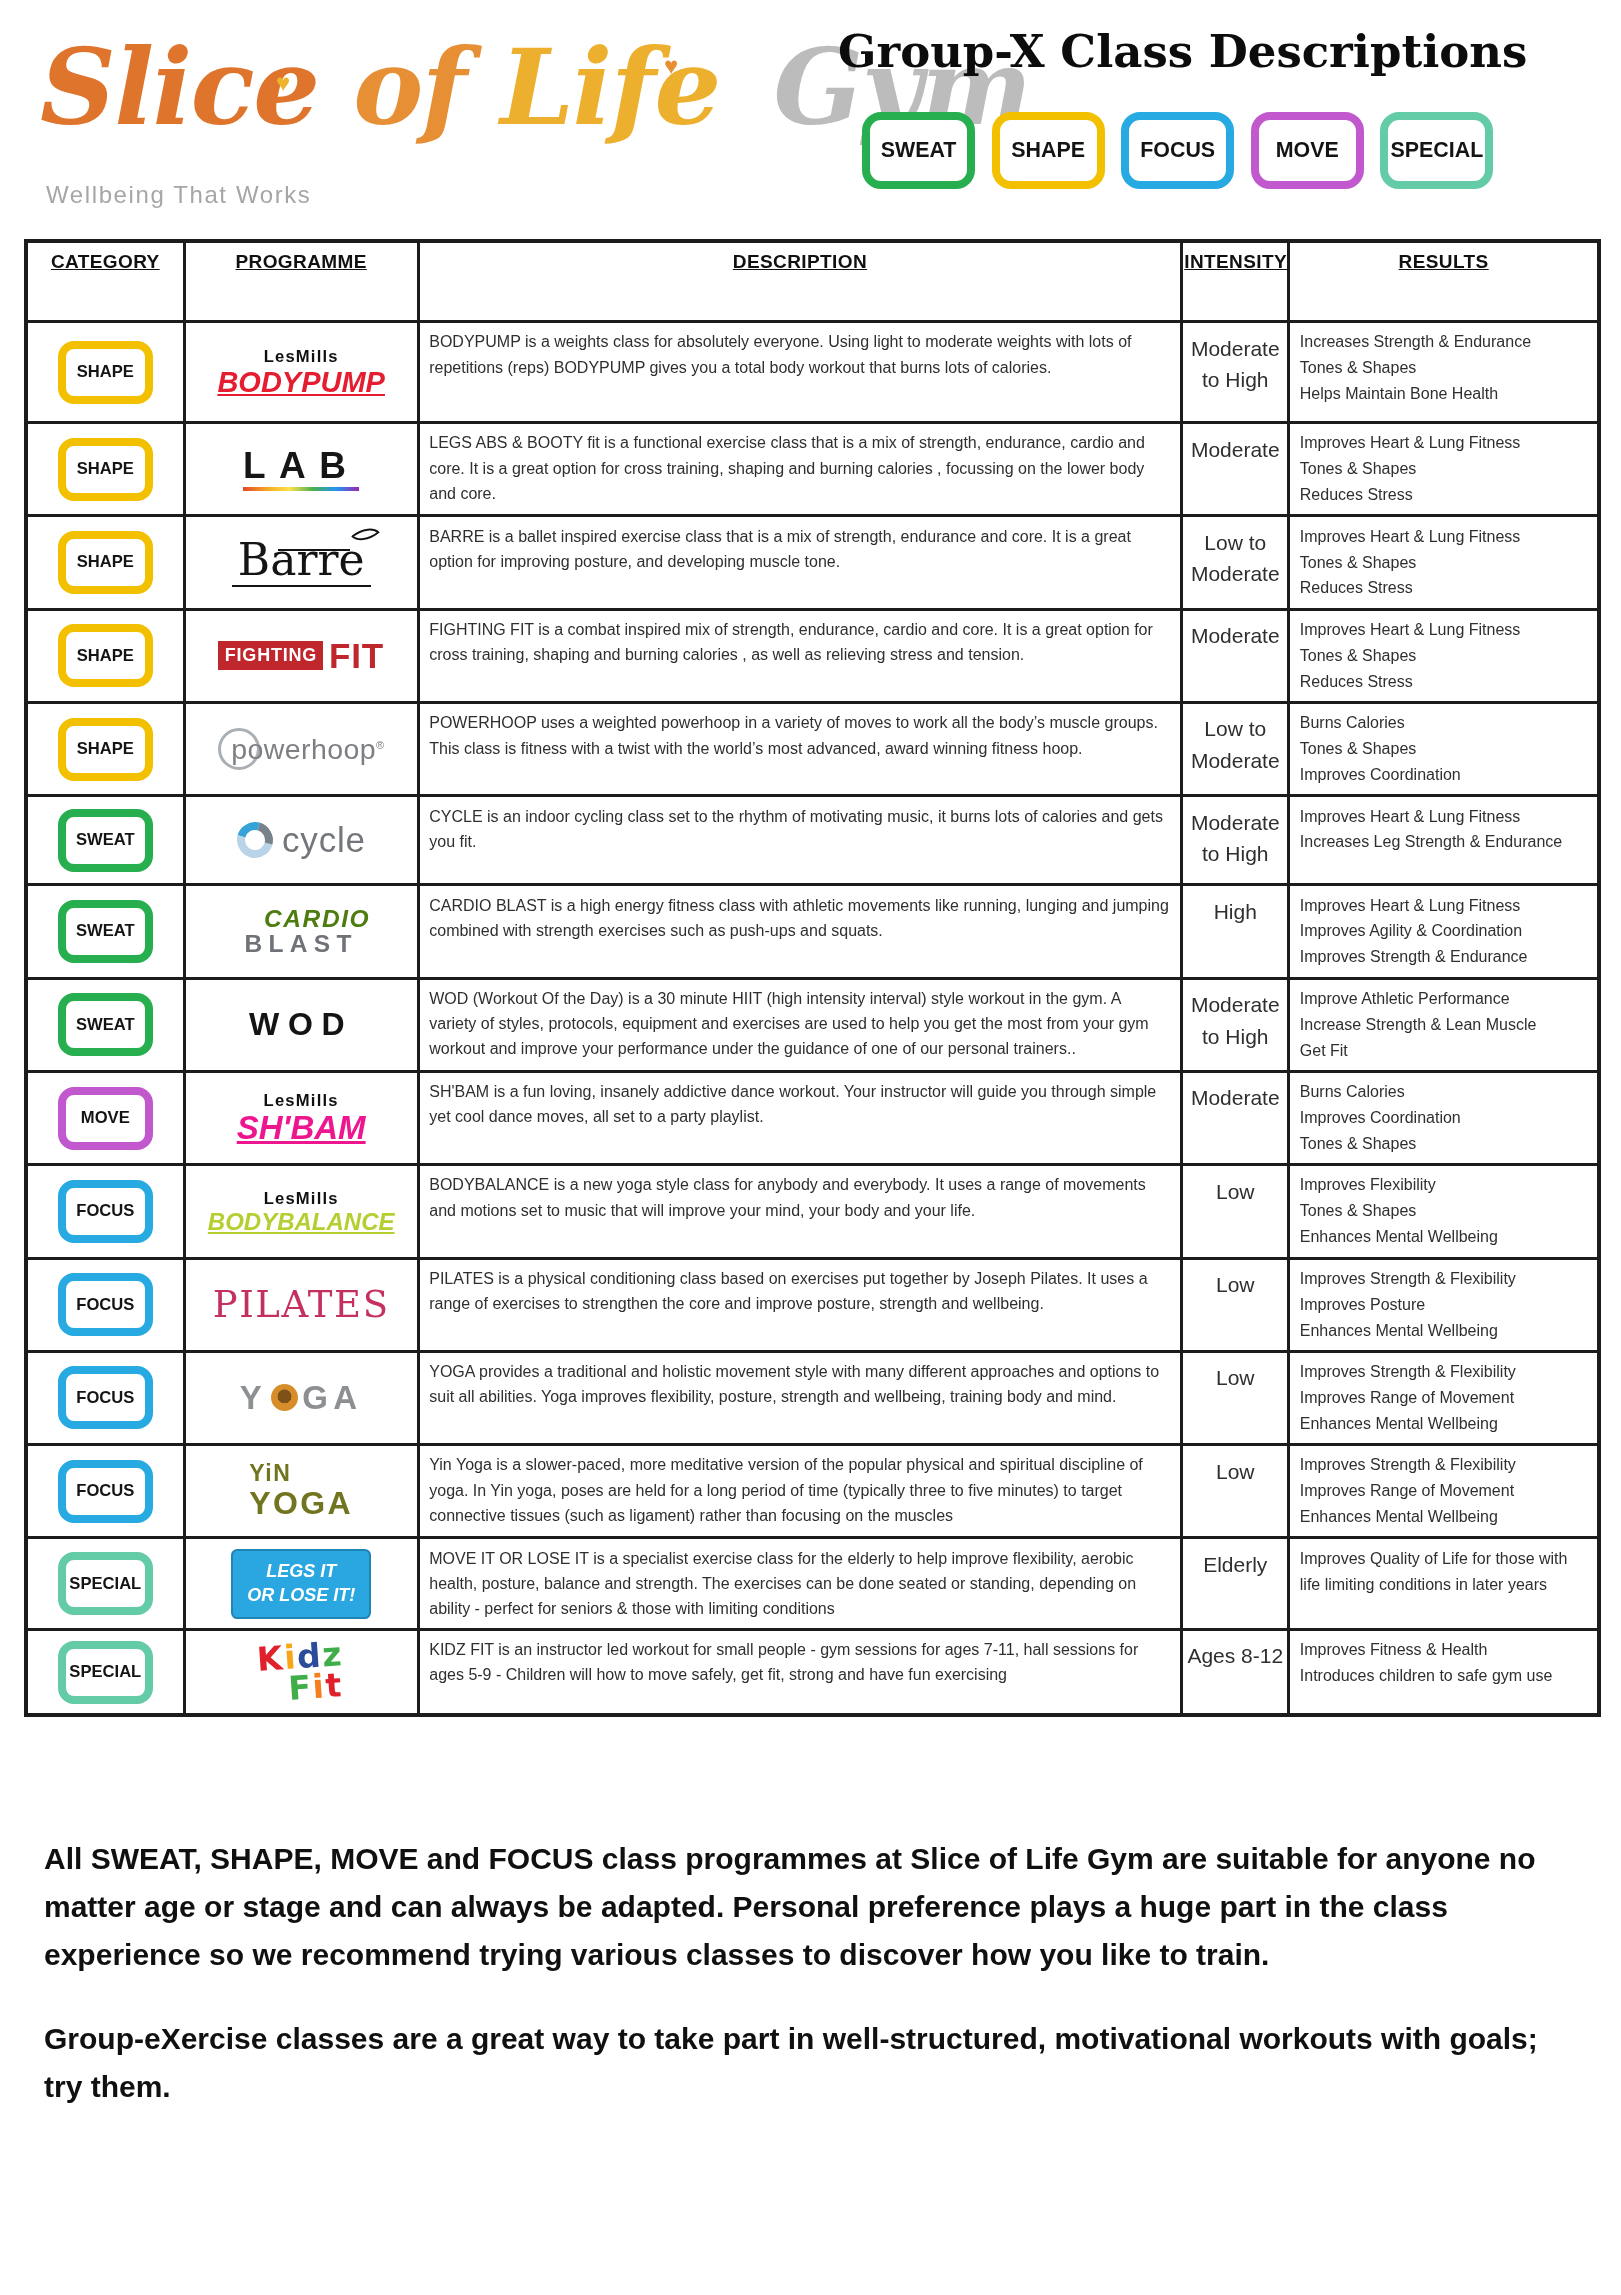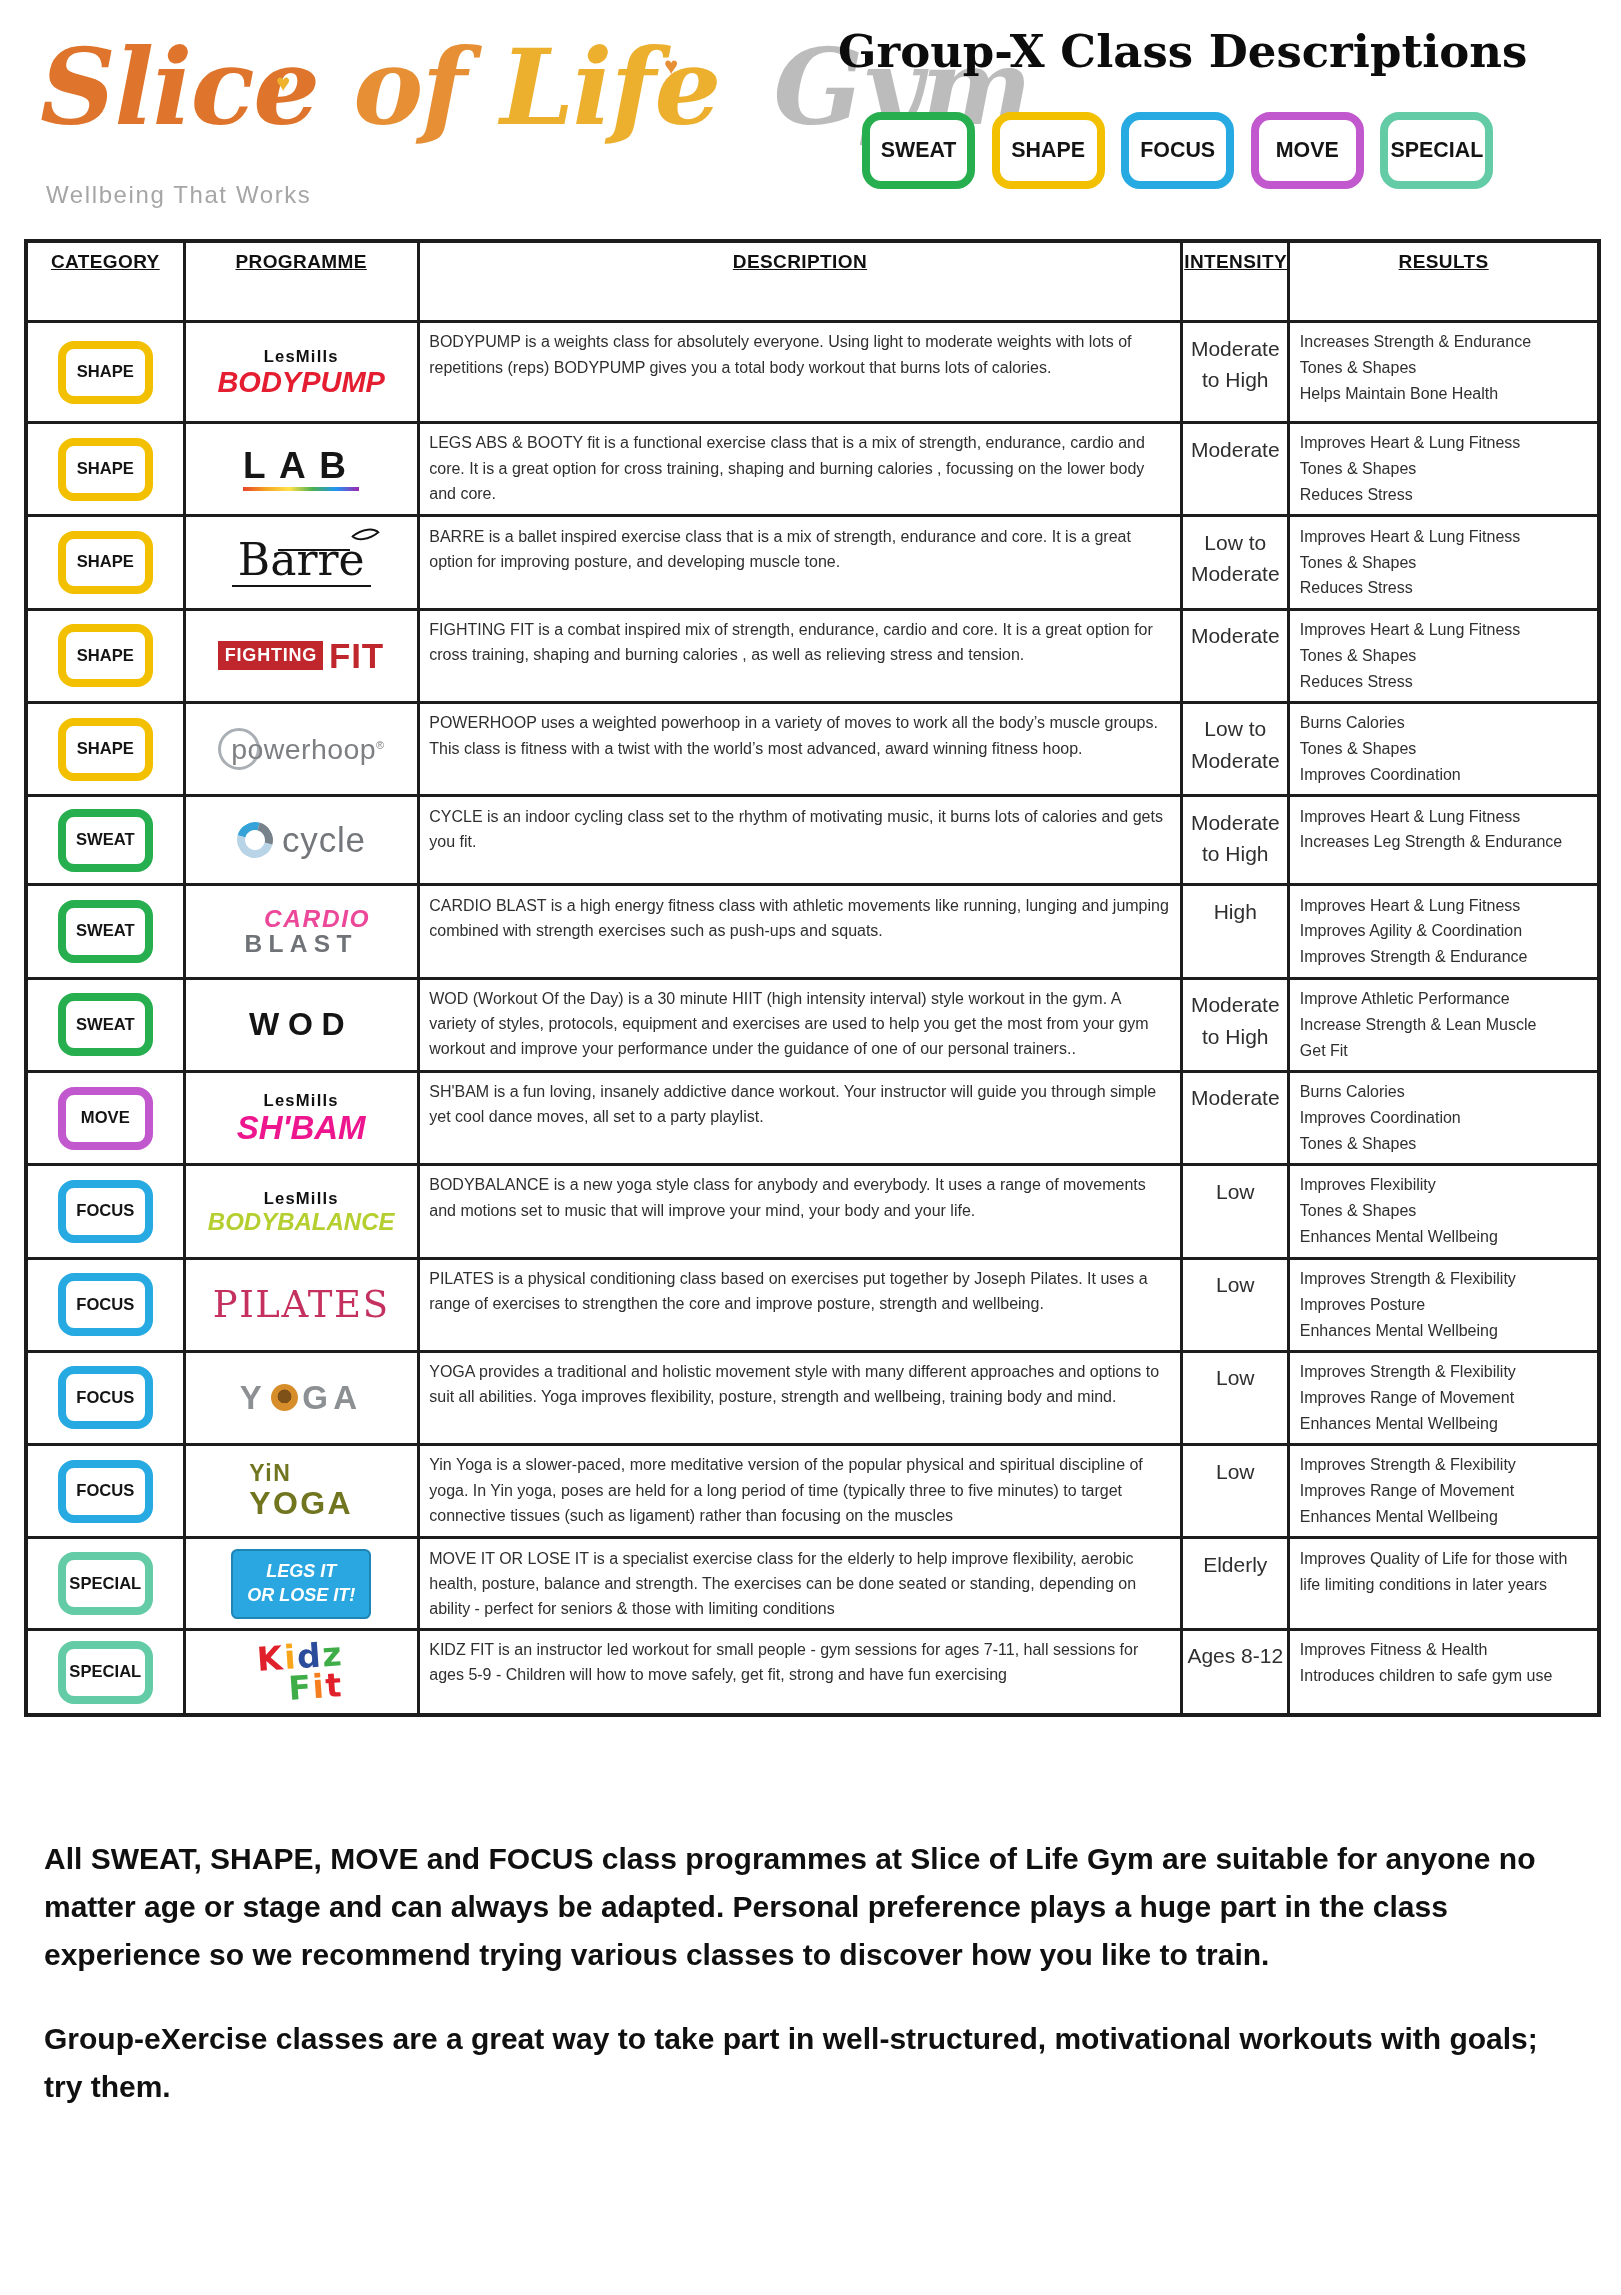--- a/index.html
+++ b/index.html
@@ -46,21 +46,21 @@
 
   .logo-cell { text-align:center; vertical-align:middle; padding:3.2px; }
   .desc-cell { padding:6.3px 9.5px; font-size:16px; line-height:1.58; color:#2f2f2f; vertical-align:top; text-align:left; }
   .int-cell  { text-align:center; vertical-align:top; padding:9.5px 3.2px 0; font-size:21px; line-height:1.5; color:#2f2f2f; }
   .res-cell  { padding:6.3px 9.5px; font-size:16px; line-height:1.62; color:#2f2f2f; vertical-align:top; text-align:left; }
   .res-line  { white-space:normal; }
 
   
   .lm-wrap   { display:inline-block; text-align:center; }
   .lm-top    { font-size:16.6px; font-weight:800; color:#101010; letter-spacing:1.2px; }
-  .lm-main   { font-size:29px; font-weight:800; font-style:italic; line-height:1.05; letter-spacing:0px; }
+  .lm-main   { font-size:29px; font-weight:800; font-style:italic; line-height:1.05; letter-spacing:0px;text-decoration:underline; }
 
   .lab-wrap  { display:inline-block; }
   .lab-text  { font-size:37px; font-weight:600; letter-spacing:13.5px; color:#161616; line-height:1; }
   .lab-underline { height:4px; width:100%; margin-top:2.4px;
                    background:linear-gradient(90deg,#e8442a,#f5a623,#ffe24a,#4caf50,#2196f3,#9c27b0); }
 
   .barre-wrap { display:inline-block; position:relative; }
   .barre-text { font-family:"DejaVu Serif", serif; font-size:44px; color:#141414; line-height:1;
                 border-bottom:2.4px solid #141414; padding:0 6.3px 3.2px; display:inline-block; }
   .barre-wrap::before { content:""; position:absolute; top:11px; left:46px; right:20.6px; height:2.4px; background:#141414; }
@@ -257,21 +257,21 @@
           <td class="int-cell">Moderate to High</td>
           <td class="res-cell">
             <div class="res-line">Improves Heart &amp; Lung Fitness</div>
             <div class="res-line">Increases Leg Strength &amp; Endurance</div>
           </td>
         </tr>
         <tr style="height: 89px;">
           <td class="cat-cell"><div class="cat-badge" style="border-color: rgb(39, 174, 78);">
               <span>SWEAT</span>
             </div></td>
-          <td class="logo-cell"><div class="cb-wrap"><div class="cb-w1" style="color: #ec4899; margin-left: 32px;">CARDIO</div><div class="cb-w2" style="color: rgb(111, 114, 118);">BLAST</div></div></td>
+          <td class="logo-cell"><div class="cb-wrap"><div class="cb-w1" style="color: #4d7c0f; margin-left: 32px;">CARDIO</div><div class="cb-w2" style="color: rgb(111, 114, 118);">BLAST</div></div></td>
           <td class="desc-cell">CARDIO BLAST is a high energy fitness class with athletic movements like running, lunging and jumping combined with strength exercises such as push-ups and squats.</td>
           <td class="int-cell">High</td>
           <td class="res-cell">
             <div class="res-line">Improves Heart &amp; Lung Fitness</div>
             <div class="res-line">Improves Agility &amp; Coordination</div>
             <div class="res-line">Improves Strength &amp; Endurance</div>
           </td>
         </tr>
         <tr style="height: 89px;">
           <td class="cat-cell"><div class="cat-badge" style="border-color: rgb(39, 174, 78);">

